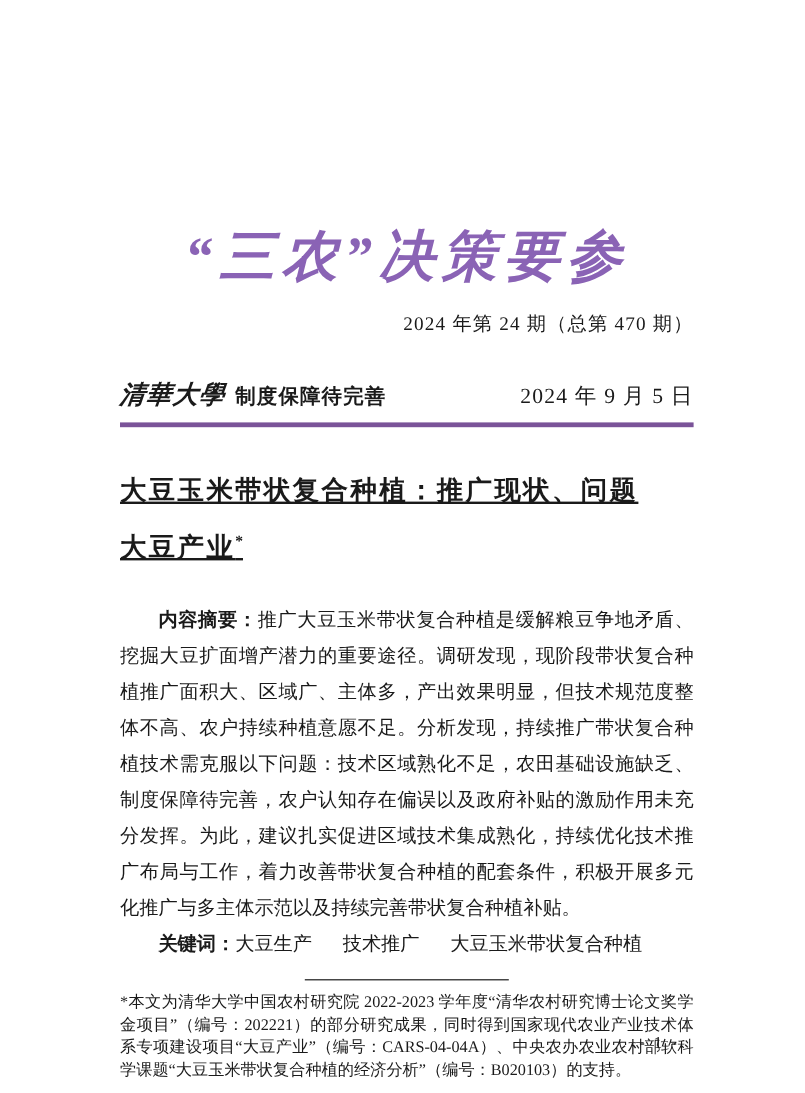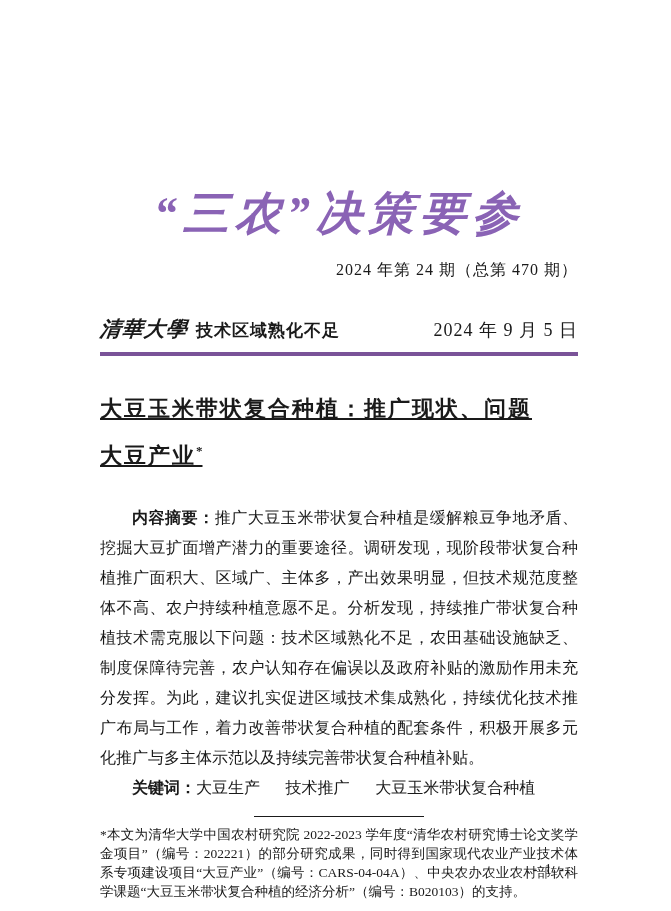--- a/index.html
+++ b/index.html
@@ -84,21 +84,21 @@
 
 <div class="page">
 
   <h1 class="masthead-title">“三农”决策要参</h1>
 
   <div class="issue-line">2024 年第 24 期（总第 470 期）</div>
 
   <div class="header-row">
     <div class="org-block">
       <span class="org-logo">清華大學</span>
-      <span class="org-name">技术区域熟化不足</span>
+      <span class="org-name">制度保障待完善</span>
     </div>
     <div class="header-date">2024 年 9 月 5 日</div>
   </div>
 
   <hr class="rule-purple">
 
   <h2 class="article-title"><span>大豆玉米带状复合种植：推广现状、问题</span><br><span>大豆产业</span><sup>*</sup></h2>
 
   <p class="abstract"><span class="label">内容摘要：</span><span>推广大豆玉米带状复合种植是缓解粮豆争地矛盾、挖掘大豆扩面增产潜力的重要途径。调研发现，现阶段带状复合种植推广面积大、区域广、主体多，产出效果明显，但技术规范度整体不高、农户持续种植意愿不足。分析发现，持续推广带状复合种植技术需克服以下问题：技术区域熟化不足，农田基础设施缺乏、制度保障待完善，农户认知存在偏误以及政府补贴的激励作用未充分发挥。为此，建议扎实促进区域技术集成熟化，持续优化技术推广布局与工作，着力改善带状复合种植的配套条件，积极开展多元化推广与多主体示范以及持续完善带状复合种植补贴。</span></p>
 

